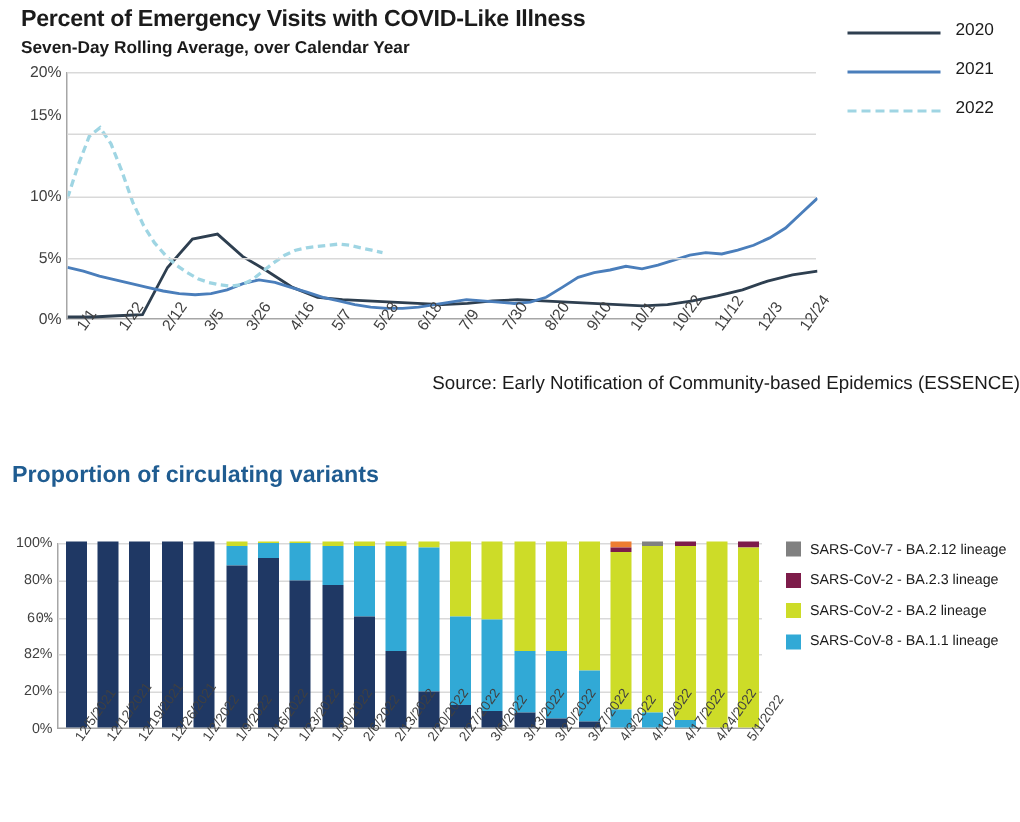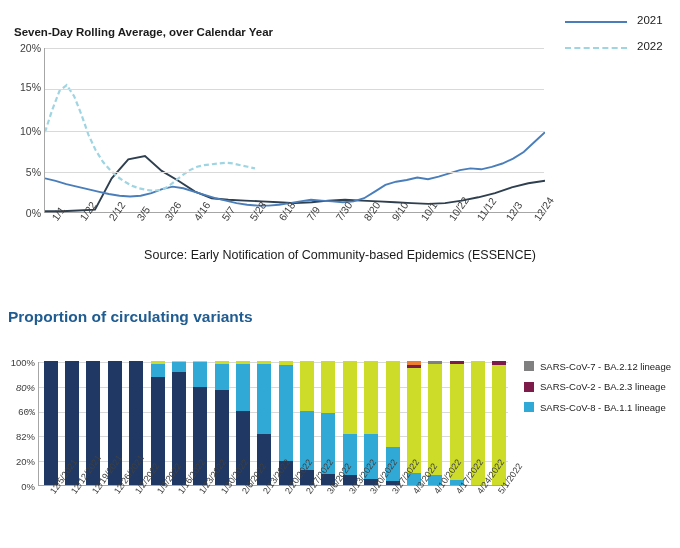--- a/index.html
+++ b/index.html
@@ -56,21 +56,21 @@
     border-top: 1px solid #d9d9d9;
   }
   .xtick {
     position: absolute; top: 168px;
     font-size: 10.5px; color: #404040; white-space: nowrap;
     transform-origin: left top;
     transform: rotate(-55deg);
   }
   .source-note {
     position: absolute; left: 0; top: 248px; width: 680px;
-    text-align: center; font-size: 12.5px; color: #1b1b1b;
+    text-align: right; font-size: 12.5px; color: #1b1b1b;
   }
 
   
   #bottom-chart { position: absolute; left: 0; top: 280px; width: 632px; height: 268px; margin-top: 20px; }
   .title-variants {
     position: absolute; left: 8px; top: 8px;
     font-size: 15.5px; font-weight: bold; color: #1f5c91;
   }
   #bars-area {
     position: absolute; left: 38px; top: 62px;
@@ -104,39 +104,44 @@
   .lb-swatch { width: 10px; height: 10px; margin-right: 6px; flex: 0 0 auto; }
   .lb-label { font-size: 9.5px; color: #1b1b1b; white-space: nowrap; }
 </style>
 </head>
 <body>
 
 <div id="page">
 
   <div id="top-chart">
 
+    <div class="title-main">Percent of Emergency Visits with COVID-Like Illness</div>
     <div class="title-sub">Seven-Day Rolling Average, over Calendar Year</div>
 
     <div class="legend-top">
+      <div class="legend-row">
+        <div class="legend-line" id="ll0" style="border-top-color: rgb(46, 63, 80); border-top-style: solid;"></div>
+        <div class="legend-label">2020</div>
+      </div>
       <div class="legend-row">
         <div class="legend-line" id="ll1" style="border-top-color: rgb(74, 126, 187); border-top-style: solid;"></div>
         <div class="legend-label">2021</div>
       </div>
       <div class="legend-row">
         <div class="legend-line" id="ll2" style="border-top-color: rgb(159, 213, 227); border-top-style: dashed;"></div>
         <div class="legend-label">2022</div>
       </div>
     </div>
 
     <div id="plot">
       <div id="y-axis-top">
           <div class="ytick" style="top: 165px;">0%</div>
           <div class="ytick" style="top: 123.75px;">5%</div>
           <div class="ytick" style="top: 82.5px;">10%</div>
-          <div class="ytick" style="top: 39px; margin-left: 40px;">15%</div>
+          <div class="ytick" style="top: 29px; margin-left: 40px;">15%</div>
           <div class="ytick" style="top: 0px;">20%</div>
         </div>
       <div id="grid-top">
           <div class="gridline" style="top: 123.75px;"></div>
           <div class="gridline" style="top: 82.5px;"></div>
           <div class="gridline" style="top: 41.25px;"></div>
           <div class="gridline" style="top: 0px;"></div>
         </div>
       <svg id="lines-svg" width="500" height="165">
           <polyline points="0.0,163.3 16.7,163.3 33.3,162.5 50.0,161.7 66.7,130.3 83.3,111.4 100.0,108.1 116.7,122.9 133.3,132.8 150.0,143.6 166.7,150.2 183.3,151.8 200.0,152.6 216.7,153.4 233.3,154.3 250.0,155.1 266.7,154.3 283.3,152.6 300.0,151.8 316.7,152.6 333.3,153.4 350.0,154.3 366.7,155.1 383.3,155.9 400.0,155.1 416.7,152.6 433.3,149.3 450.0,145.2 466.7,139.4 483.3,135.3 500.0,132.8" fill="none" stroke="#2e3f50" stroke-width="1.9"></polyline>
@@ -170,21 +175,21 @@
 
   <div id="bottom-chart">
     <div class="title-variants">Proportion of circulating variants</div>
 
     <div id="bars-area">
       <div id="y-axis-bottom">
           <div class="bytick" style="top: 124px;">0%</div>
           <div class="bytick" style="top: 99.2px;">20%</div>
           <div class="bytick" style="top: 74.4px;">82%</div>
           <div class="bytick" style="top: 49.6px; font-family: Liberation Mono, monospace;">60%</div>
-          <div class="bytick" style="top: 24.8px; font-style: italic;">80%</div>
+          <div class="bytick" style="top: 24.8px;">80%</div>
           <div class="bytick" style="top: 0px;">100%</div>
         </div>
       <div id="grid-bottom">
           <div class="bgrid" style="top: 99.2px;"></div>
           <div class="bgrid" style="top: 74.4px;"></div>
           <div class="bgrid" style="top: 49.6px;"></div>
           <div class="bgrid" style="top: 24.8px;"></div>
           <div class="bgrid" style="top: 0px;"></div>
         </div>
       <div id="bars">
@@ -316,19 +321,23 @@
     <div class="legend-bottom" id="legend-bottom">
         <div class="lb-row">
           <div class="lb-swatch" style="background: rgb(128, 128, 128);"></div>
           <div class="lb-label">SARS-CoV-7 - BA.2.12 lineage</div>
         </div>
         <div class="lb-row">
           <div class="lb-swatch" style="background: rgb(125, 28, 74);"></div>
           <div class="lb-label">SARS-CoV-2 - BA.2.3 lineage</div>
         </div>
         <div class="lb-row">
+          <div class="lb-swatch" style="background: rgb(205, 220, 40);"></div>
+          <div class="lb-label">SARS-CoV-2 - BA.2 lineage</div>
+        </div>
+        <div class="lb-row">
           <div class="lb-swatch" style="background: rgb(49, 169, 214);"></div>
           <div class="lb-label">SARS-CoV-8 - BA.1.1 lineage</div>
         </div>
       </div>
   </div>
 
 </div>
 
 </body></html>

